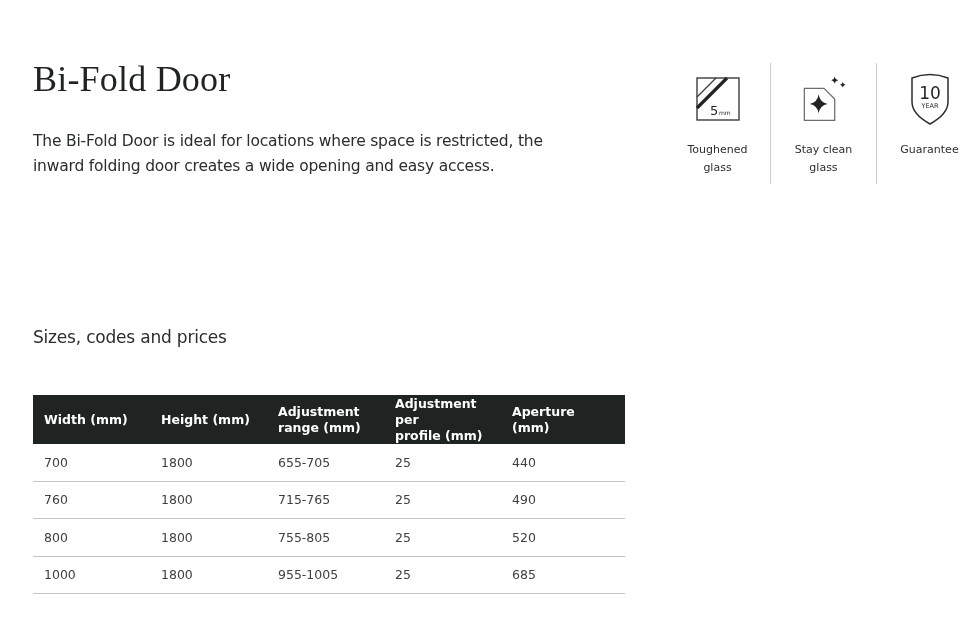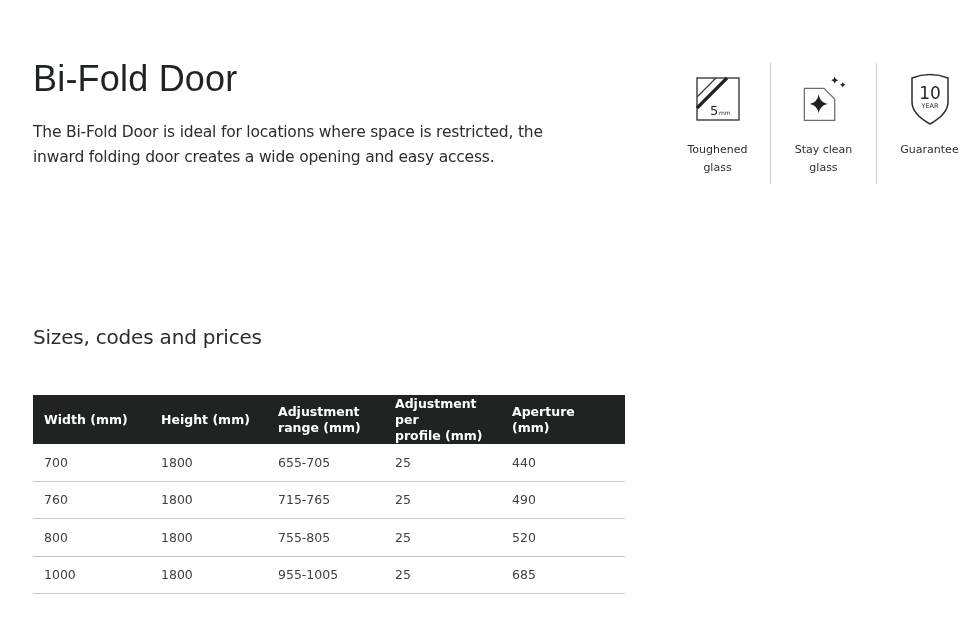--- a/index.html
+++ b/index.html
@@ -1,29 +1,29 @@
 <!DOCTYPE html>
 <html><head>
 <meta charset="utf-8">
 <style>
   html, body { margin:0; padding:0; background:#ffffff; }
   body { width:975px; height:644px; position:relative; overflow:hidden;
          font-family:"DejaVu Sans", sans-serif; color:#1f2321; }
   .title { position:absolute; left:33px; top:56px; margin:0;
-           font-family:Liberation Sans, sans-serif; font-weight:400; font-size:36px;
+           font-family:Liberation Serif, serif; font-weight:400; font-size:36px;
            letter-spacing:0.2px; color:#1f2321; line-height:46px; }
-  .desc { position:absolute; left:33px; top:120px; width:560px; margin:0;
+  .desc { position:absolute; left:33px; top:129px; width:560px; margin:0;
           font-size:15.5px; line-height:25px; color:#2a2e2c; letter-spacing:-0.2px; }
   .features { position:absolute; left:665px; top:63px; height:121px; display:flex; }
   .feature { width:105px; display:flex; flex-direction:column; align-items:center; position:relative; }
   .feature + .feature { border-left:1px solid #c8cdd1; }
   .feature .icon { width:50px; height:56px; margin-top:8px; display:flex; align-items:center; justify-content:center; }
   .feature .label { margin-top:14px; font-size:11px; line-height:18px; text-align:center; color:#2a2e2c; }
   .subtitle { position:absolute; left:33px; top:324px; margin:0; font-weight:400;
-              font-size:20px; color:#2a2e2c; line-height:26px; letter-spacing:-0.2px; }
+              font-size:17px; color:#2a2e2c; line-height:26px; letter-spacing:-0.2px; }
   table.specs { position:absolute; left:33px; top:395px; width:592px; border-collapse:collapse;
                 font-size:12.5px; }
   table.specs thead tr { background:#1f2322; }
   table.specs th { color:#ffffff; font-weight:700; text-align:left; height:49px; padding:0 11px;
                    font-size:12.5px; line-height:16px; vertical-align:middle; }
   table.specs td { height:36.5px; padding:0 11px; color:#404040; border-bottom:1.5px solid #bfc5ca;
                    vertical-align:middle; }
   table.specs col.c { width:117px; }
 </style>
 </head>

